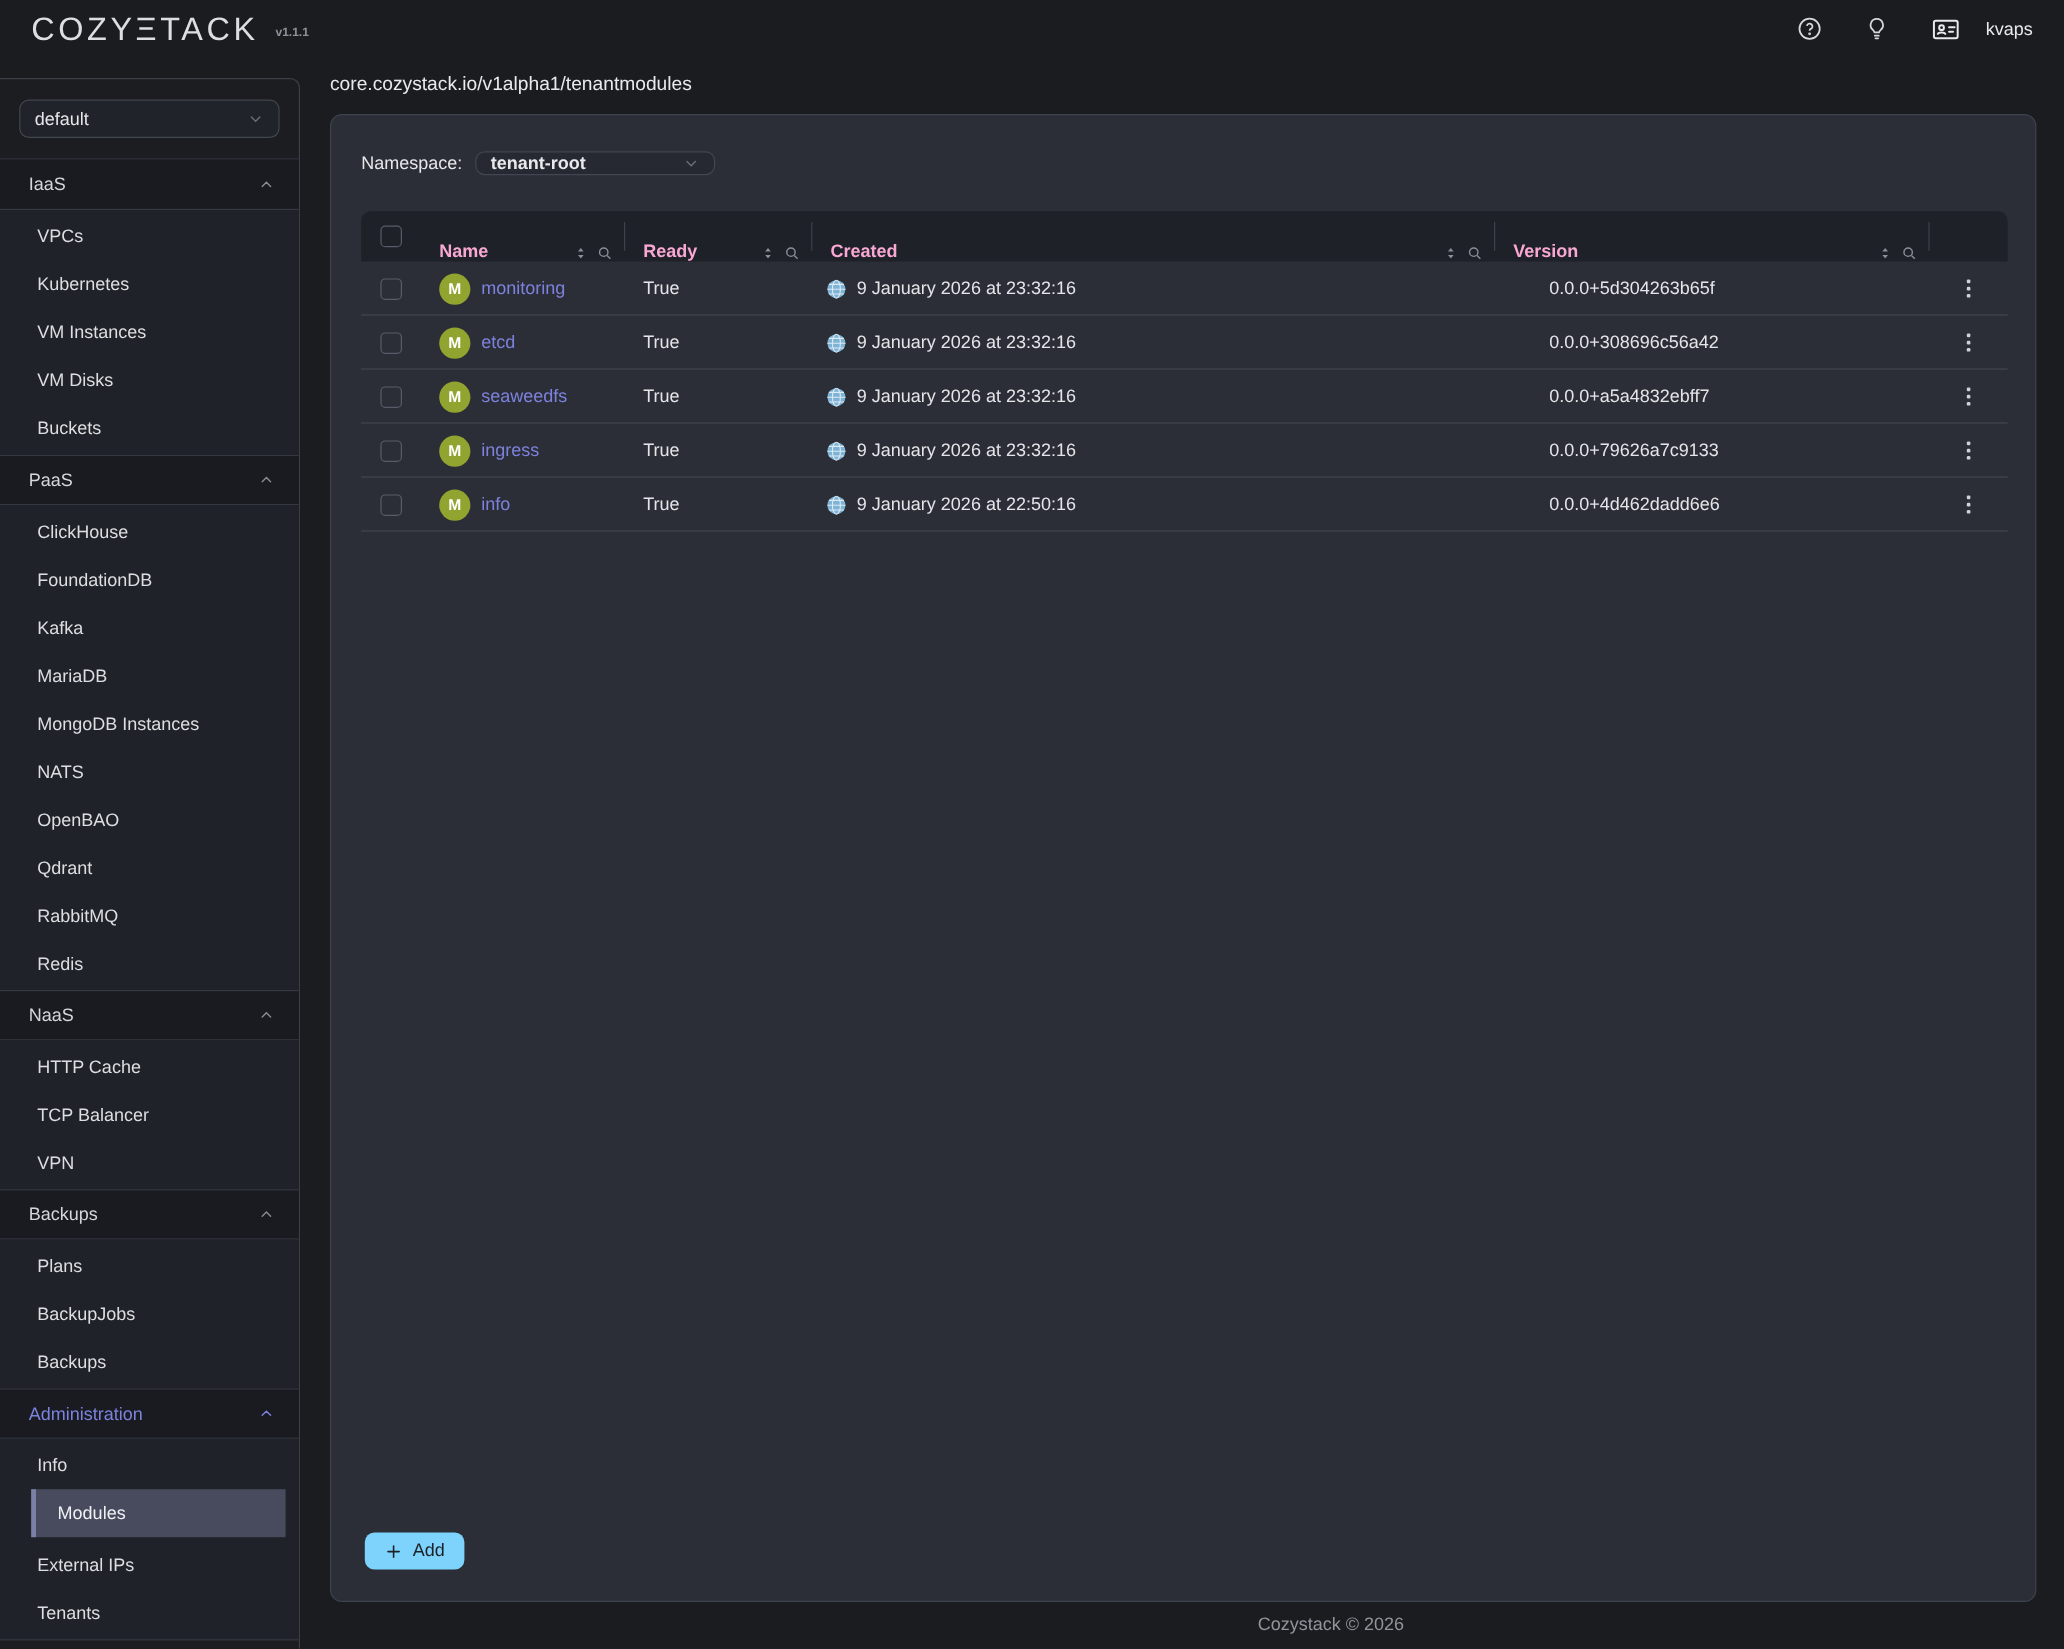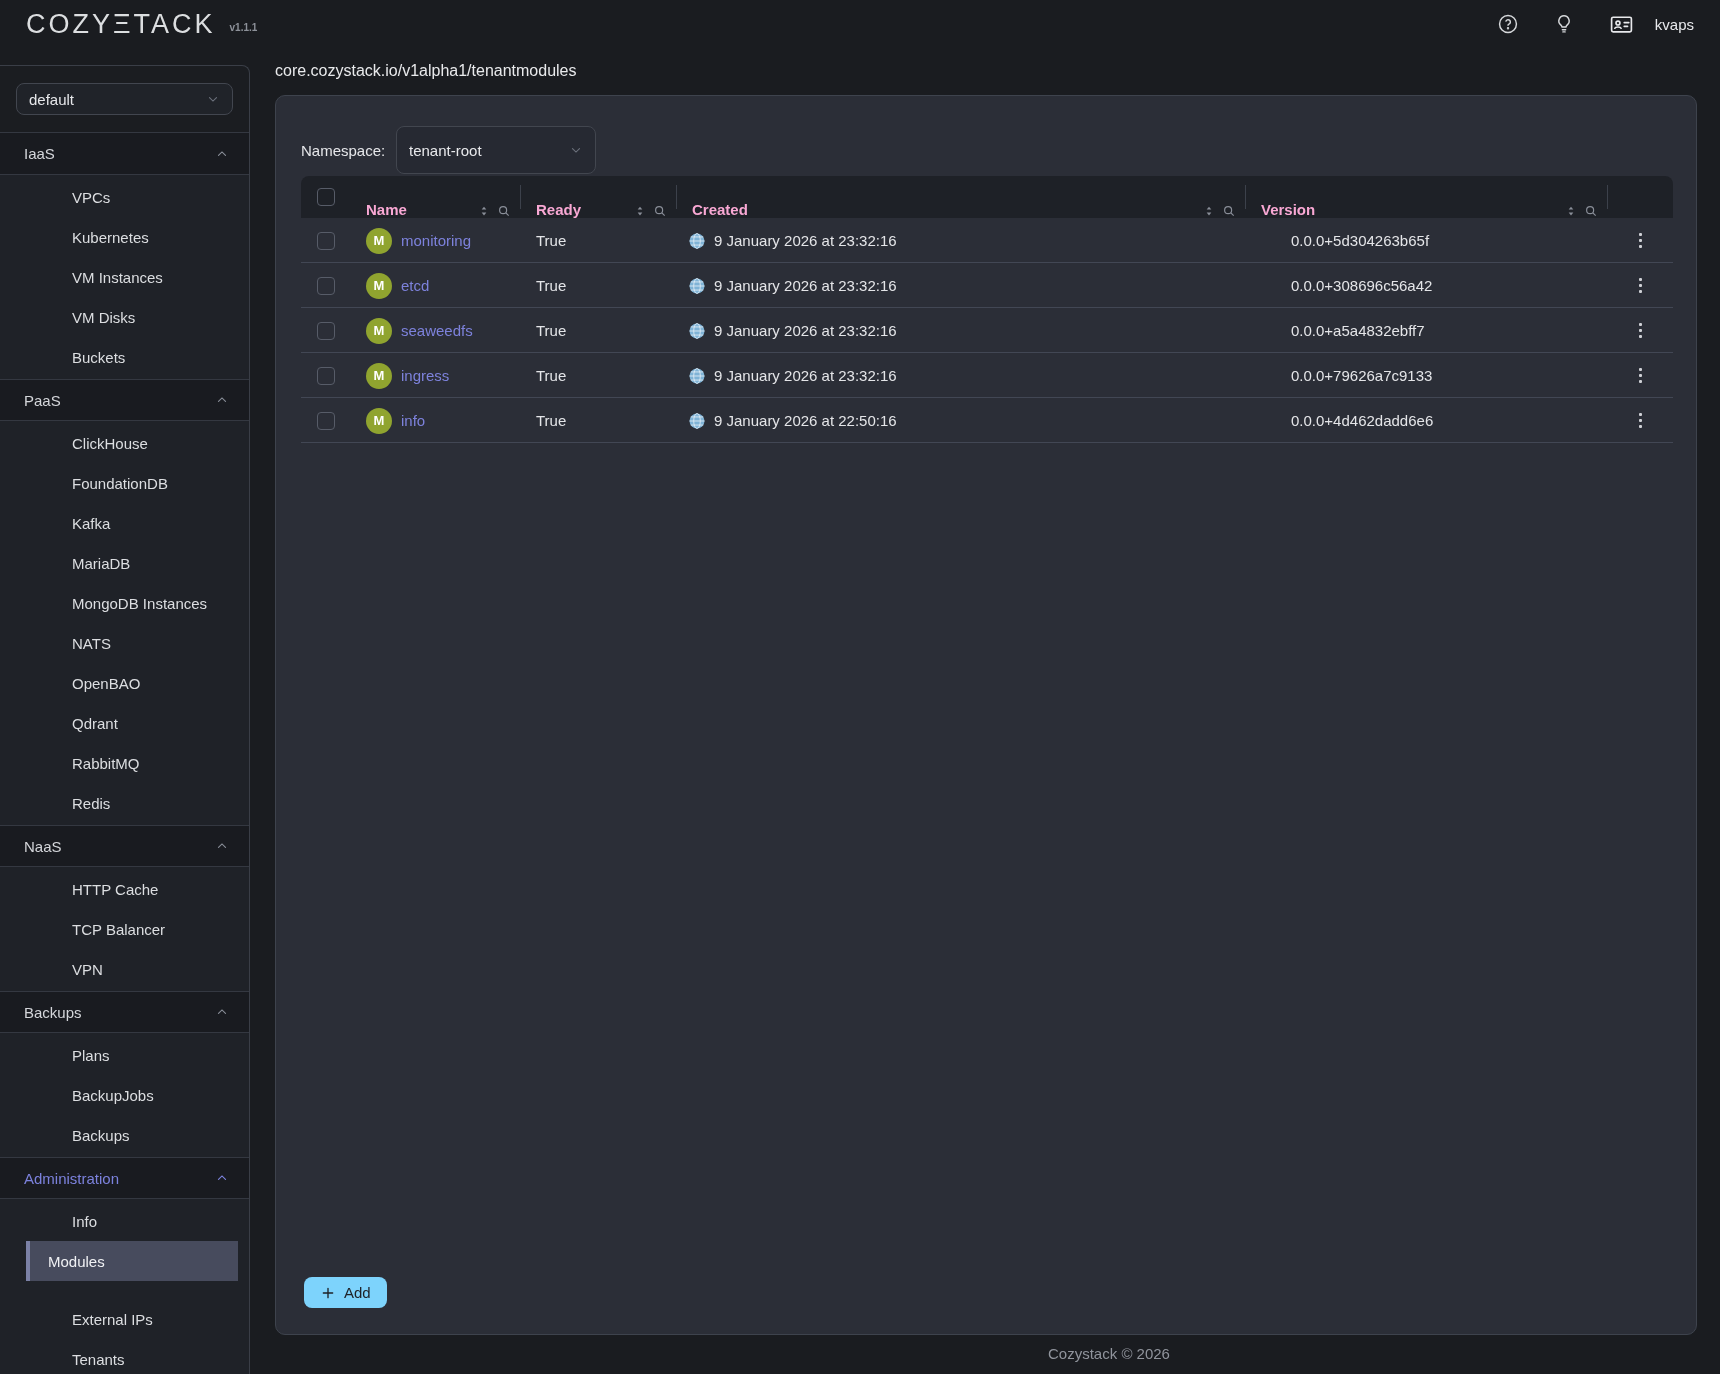--- a/index.html
+++ b/index.html
@@ -31,31 +31,31 @@
     border:1px solid var(--select-border);border-radius:8px;height:32px;padding:0 12px;width:100%;cursor:pointer;font-size:15px;color:#e6e7ea;}
   .select .chev{color:#6a6f7a;}
   .sec-header{height:42px;display:flex;align-items:center;padding:0 20px 0 24px;background:var(--sb-header-bg);
     border-top:1px solid var(--divider);border-bottom:1px solid var(--divider);font-size:15px;color:#d4d6da;cursor:pointer;}
   #menu > .sec-header:first-child{border-top:none;}
   .sec-header .chev{margin-left:auto;color:#878c96;}
   .sec-header.accent{color:var(--accent);}
   .sec-header.accent .chev{color:var(--accent);}
   .sec-items{background:var(--sb-items-bg);padding:2px 0;}
   .sec-items:last-child{border-bottom:1px solid var(--divider);}
-  .sb-item{height:40px;display:flex;align-items:center;padding-left:72px;font-size:15px;color:#dcdee1;cursor:pointer;}
-  .sb-item.selected{margin:0 11px 18px 26px;padding-left:18px;background:var(--selected-bg);border-left:4px solid var(--selected-bar);color:#f0f1f4;}
+  .sb-item{height:40px;display:flex;align-items:center;padding-left:31px;font-size:15px;color:#dcdee1;cursor:pointer;}
+  .sb-item.selected{margin:0 11px 3px 26px;padding-left:18px;background:var(--selected-bg);border-left:4px solid var(--selected-bar);color:#f0f1f4;}
 
   
   .breadcrumb{position:absolute;left:275px;top:62px;font-size:16px;color:#e9eaec;}
   .panel{position:absolute;left:275px;top:95px;width:1422px;height:1240px;background:var(--panel-bg);
     border:1px solid var(--panel-border);border-radius:10px;}
   .ns-row{position:absolute;left:25px;top:30px;display:flex;align-items:center;}
   .ns-label{font-size:15px;color:#e6e7ea;width:95px;}
-  .ns-select{width:200px;height:48px;background:#262932;border:1px solid var(--select-border);border-radius:8px;
-    display:flex;align-items:center;justify-content:space-between;padding:0 12px;font-size:15px;color:#e8e9ec;cursor:pointer;}
+  .ns-select{width:200px;height:20px;background:#262932;border:1px solid var(--select-border);border-radius:8px;
+    display:flex;align-items:center;justify-content:space-between;padding:0 12px;font-size:15px;color:#e8e9ec;cursor:pointer;font-weight:bold;}
   .ns-select .chev{color:#6a6f7a;}
 
   .table{position:absolute;left:25px;top:80px;width:1372px;}
   .tr{display:grid;grid-template-columns:50px 170px 156px 569px 362px 65px;align-items:center;}
   .thead{background:var(--thead-bg);height:42px;border-radius:8px 8px 0 0;}
   .th{display:flex;align-items:flex-end;height:42px;position:relative;padding:0 10px 0 15px;font-size:15px;font-weight:700;color:#f9a8d4;}
   .th .hicons{margin-left:auto;display:flex;align-items:center;gap:6px;}
   .th.divided::after{content:"";position:absolute;right:0;top:9px;height:24px;width:1px;background:#3c414b;}
   .icon-ghost{background:none;border:none;cursor:pointer;color:var(--muted);display:flex;align-items:center;padding:0;}
   .row{height:45px;border-bottom:1px solid var(--row-sep);font-size:15px;color:#e4e5e8;}

